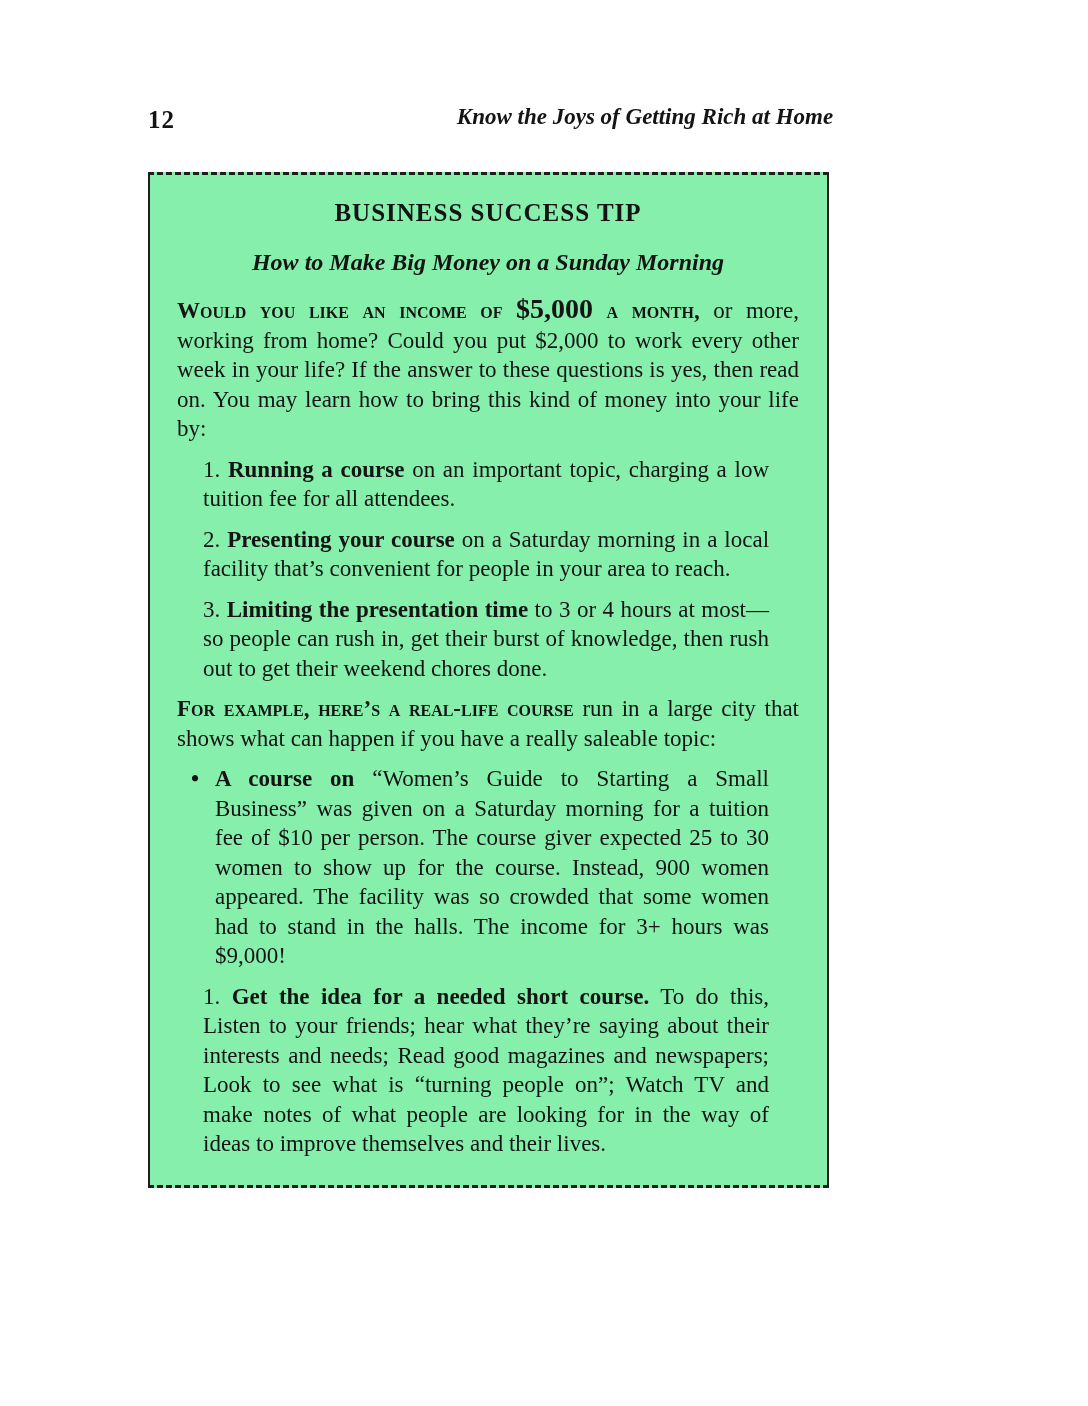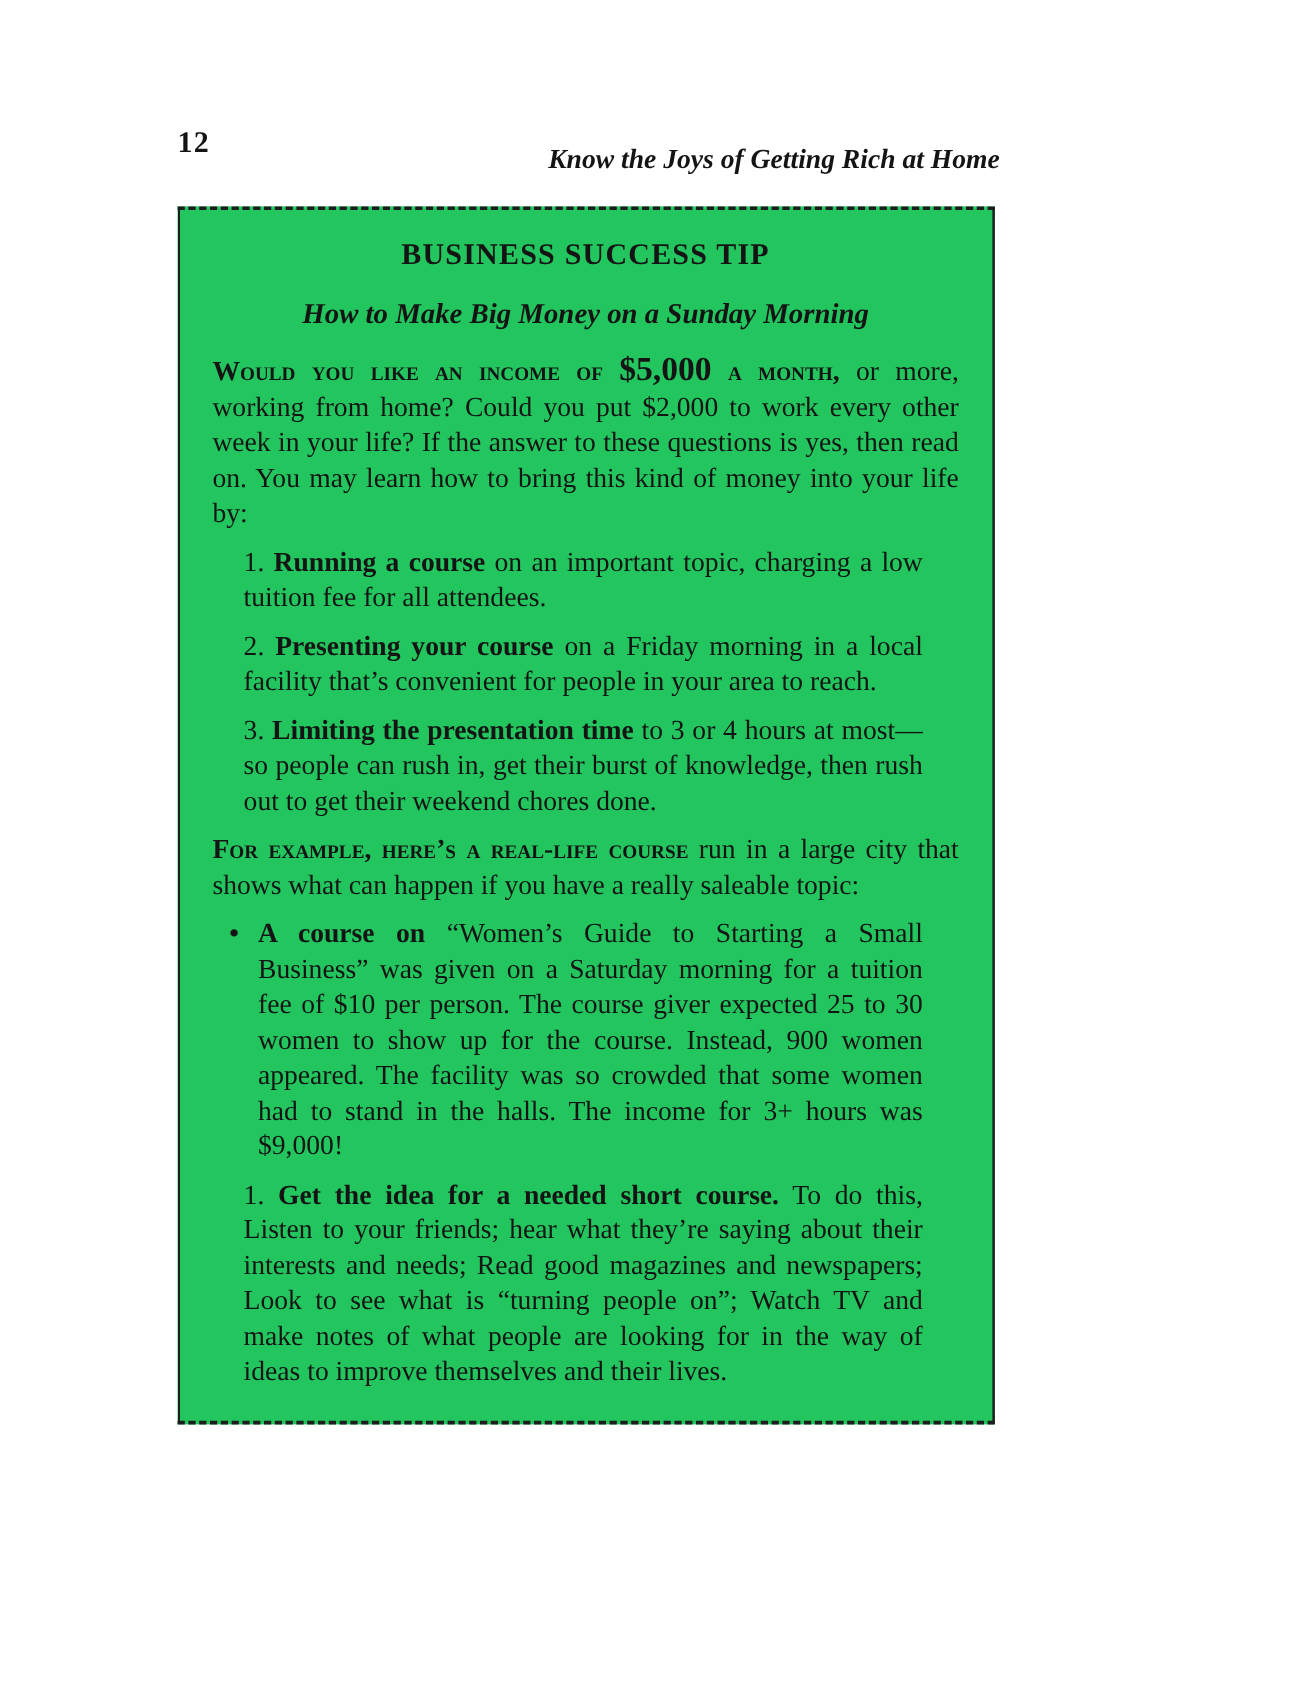--- a/index.html
+++ b/index.html
@@ -12,33 +12,33 @@
     overflow:hidden;
   }
   .page { position:relative; width:1088px; height:1406px; background:#fff; }
 
   
   .page-number {
     position:absolute; left:148px; top:106px;
     font-size:25px; font-weight:bold; letter-spacing:1px;
   }
   .running-title {
-    position:absolute; left:645px; top:120px; transform:translateX(-50%);
+    position:absolute; left:645px; top:104px; transform:translateX(-50%);
     font-size:23px; font-weight:bold; font-style:italic; white-space:nowrap;
   }
 
   
   .tip-box {
     position:absolute; left:148px; top:172px; width:681px;
     border-left:2px solid #1d1d1d;
     border-right:2px solid #1d1d1d;
     border-top:3px dashed #1d1d1d;
     border-bottom:3px dashed #1d1d1d;
     padding:20px 28px 26px 27px;
-    background:#22c55e;
+    background:#86efac;
   }
   .tip-title {
     text-align:center; font-size:25px; font-weight:bold;
     letter-spacing:1px; margin-top:4px;
   }
   .tip-subtitle {
     text-align:center; font-size:24px; font-weight:bold; font-style:italic;
     margin-top:22px;
   }
   .tip-body { margin-top:18px; font-size:23px; line-height:29.5px; }
@@ -64,21 +64,21 @@
     <span class="page-number">12</span>
     <span class="running-title">Know the Joys of Getting Rich at Home</span>
   </div>
 
   <div class="tip-box">
     <h1 class="tip-title">BUSINESS SUCCESS TIP</h1>
     <h2 class="tip-subtitle">How to Make Big Money on a Sunday Morning</h2>
     <div class="tip-body">
         <p class="block paragraph"><span class="seg-lead">Would you like an income of </span><span class="seg-bigbold">$5,000</span><span class="seg-lead"> a month,</span><span class="seg-plain"> or more, working from home? Could you put $2,000 to work every other week in your life? If the answer to these questions is yes, then read on. You may learn how to bring this kind of money into your life by:</span></p>
         <p class="block numbered"><span class="seg-plain">1. </span><span class="seg-bold">Running a course</span><span class="seg-plain"> on an important topic, charging a low tuition fee for all attendees.</span></p>
-        <p class="block numbered"><span class="seg-plain">2. </span><span class="seg-bold">Presenting your course</span><span class="seg-plain"> on a Friday morning in a local facility that’s convenient for people in your area to reach.</span></p>
+        <p class="block numbered"><span class="seg-plain">2. </span><span class="seg-bold">Presenting your course</span><span class="seg-plain"> on a Saturday morning in a local facility that’s convenient for people in your area to reach.</span></p>
         <p class="block numbered"><span class="seg-plain">3. </span><span class="seg-bold">Limiting the presentation time</span><span class="seg-plain"> to 3 or 4 hours at most—so people can rush in, get their burst of knowledge, then rush out to get their weekend chores done.</span></p>
         <p class="block paragraph"><span class="seg-lead">For example, here’s a real-life course</span><span class="seg-plain"> run in a large city that shows what can happen if you have a really saleable topic:</span></p>
         <p class="block bullet"><span class="bullet-marker">•</span><span class="seg-bold">A course on</span><span class="seg-plain"> “Women’s Guide to Starting a Small Business” was given on a Saturday morning for a tuition fee of $10 per person. The course giver expected 25 to 30 women to show up for the course. Instead, 900 women appeared. The facility was so crowded that some women had to stand in the halls. The income for 3+ hours was $9,000!</span></p>
         <p class="block numbered"><span class="seg-plain">1. </span><span class="seg-bold">Get the idea for a needed short course.</span><span class="seg-plain"> To do this, Listen to your friends; hear what they’re saying about their interests and needs; Read good magazines and newspapers; Look to see what is “turning people on”; Watch TV and make notes of what people are looking for in the way of ideas to improve themselves and their lives.</span></p>
       </div>
   </div>
 
 </div>
 
 </body></html>

